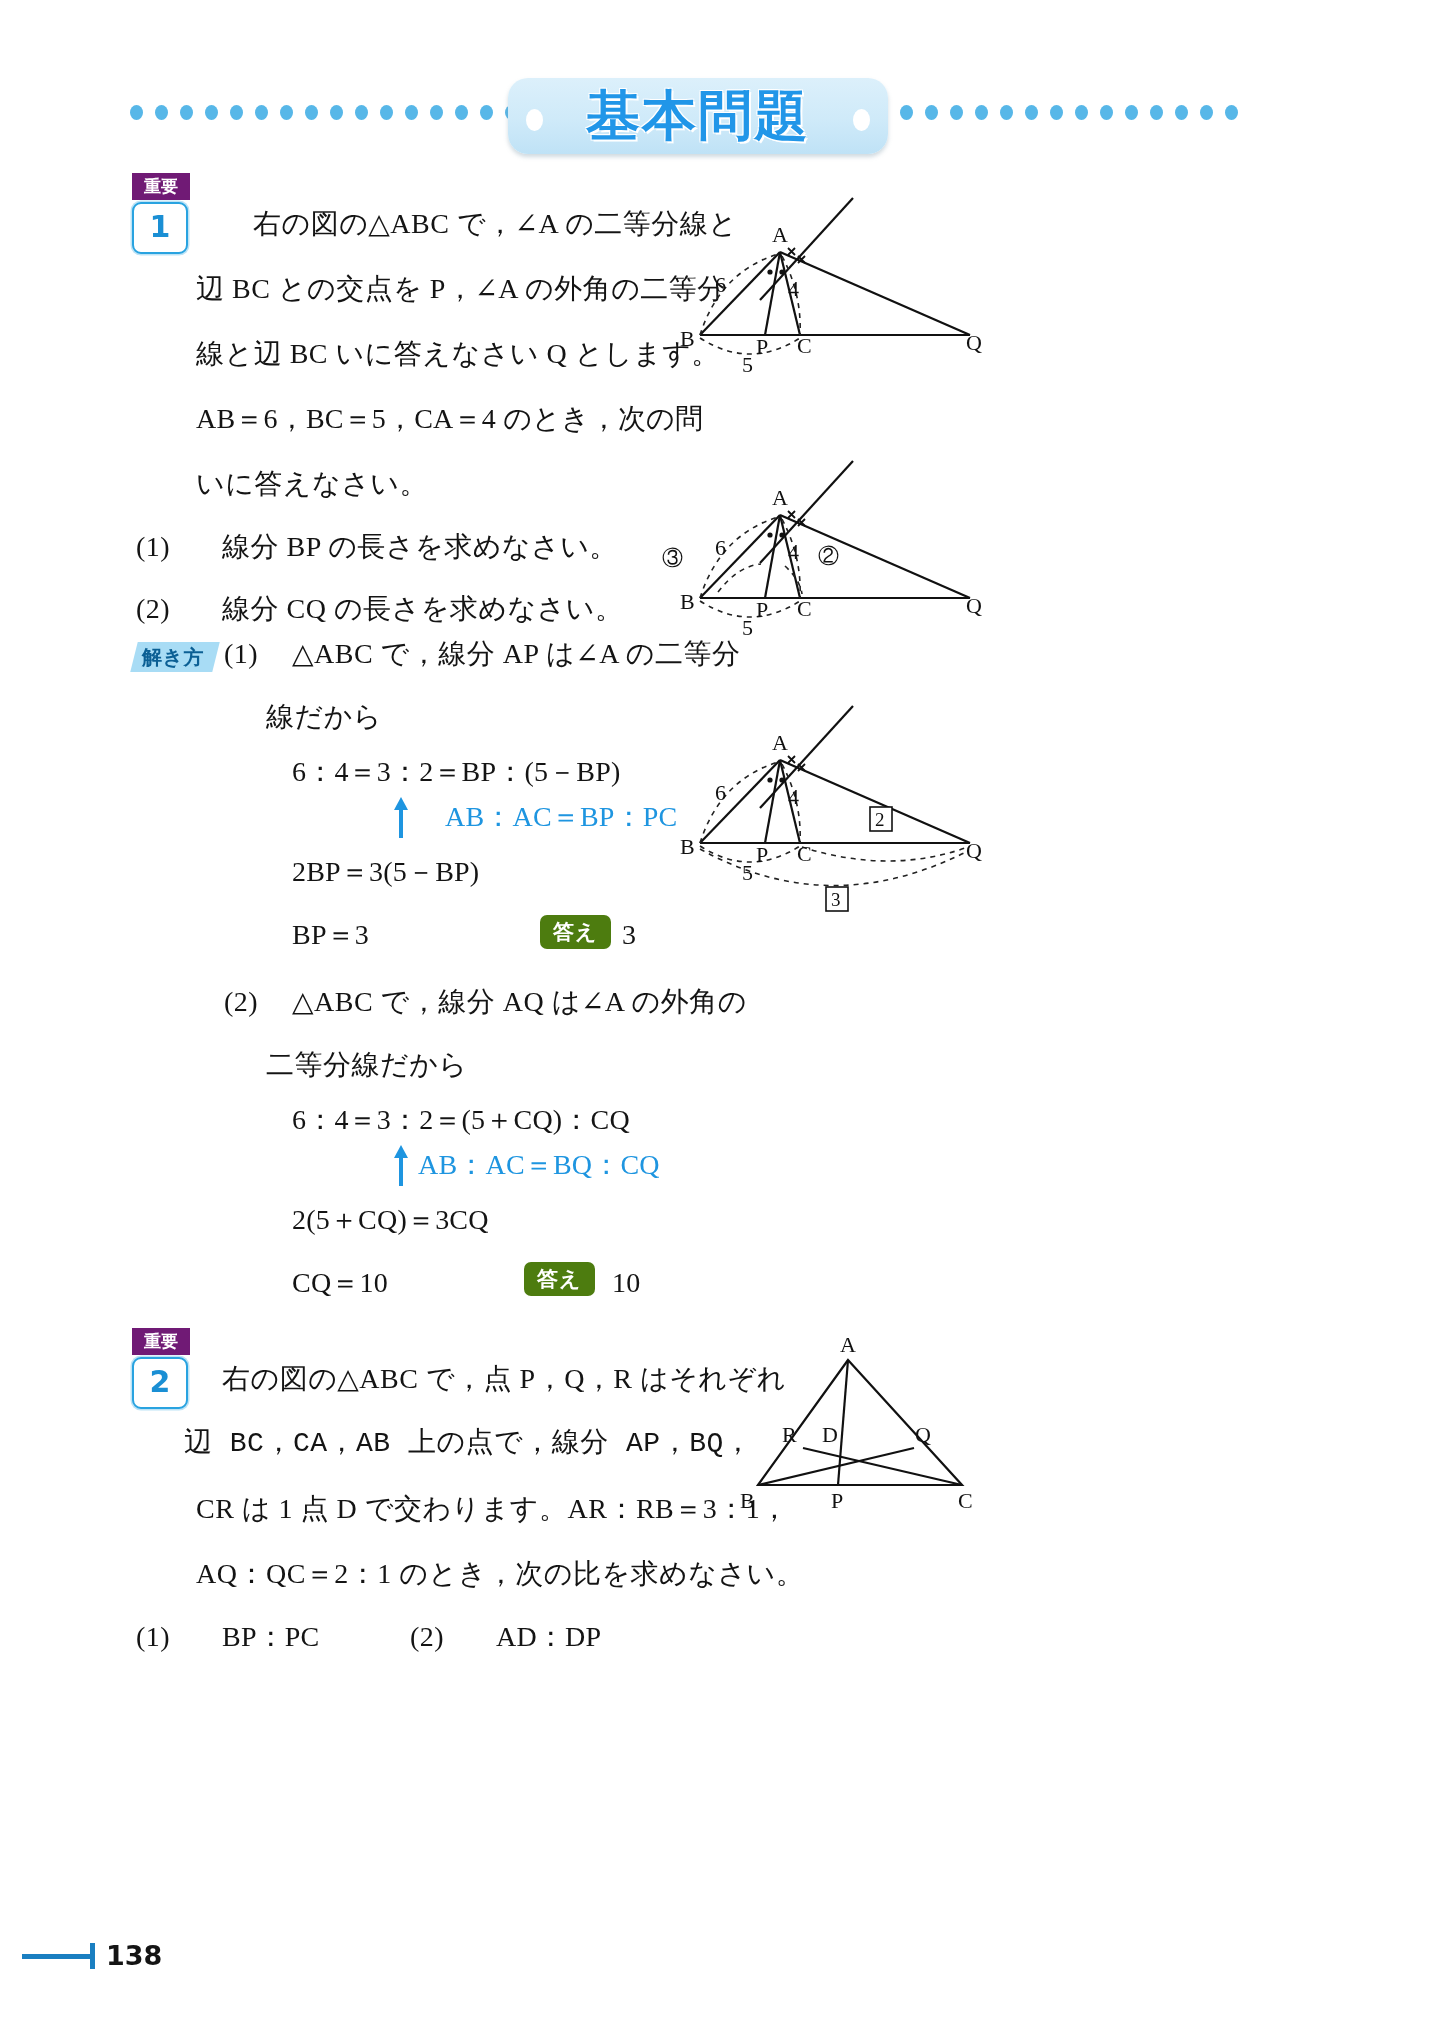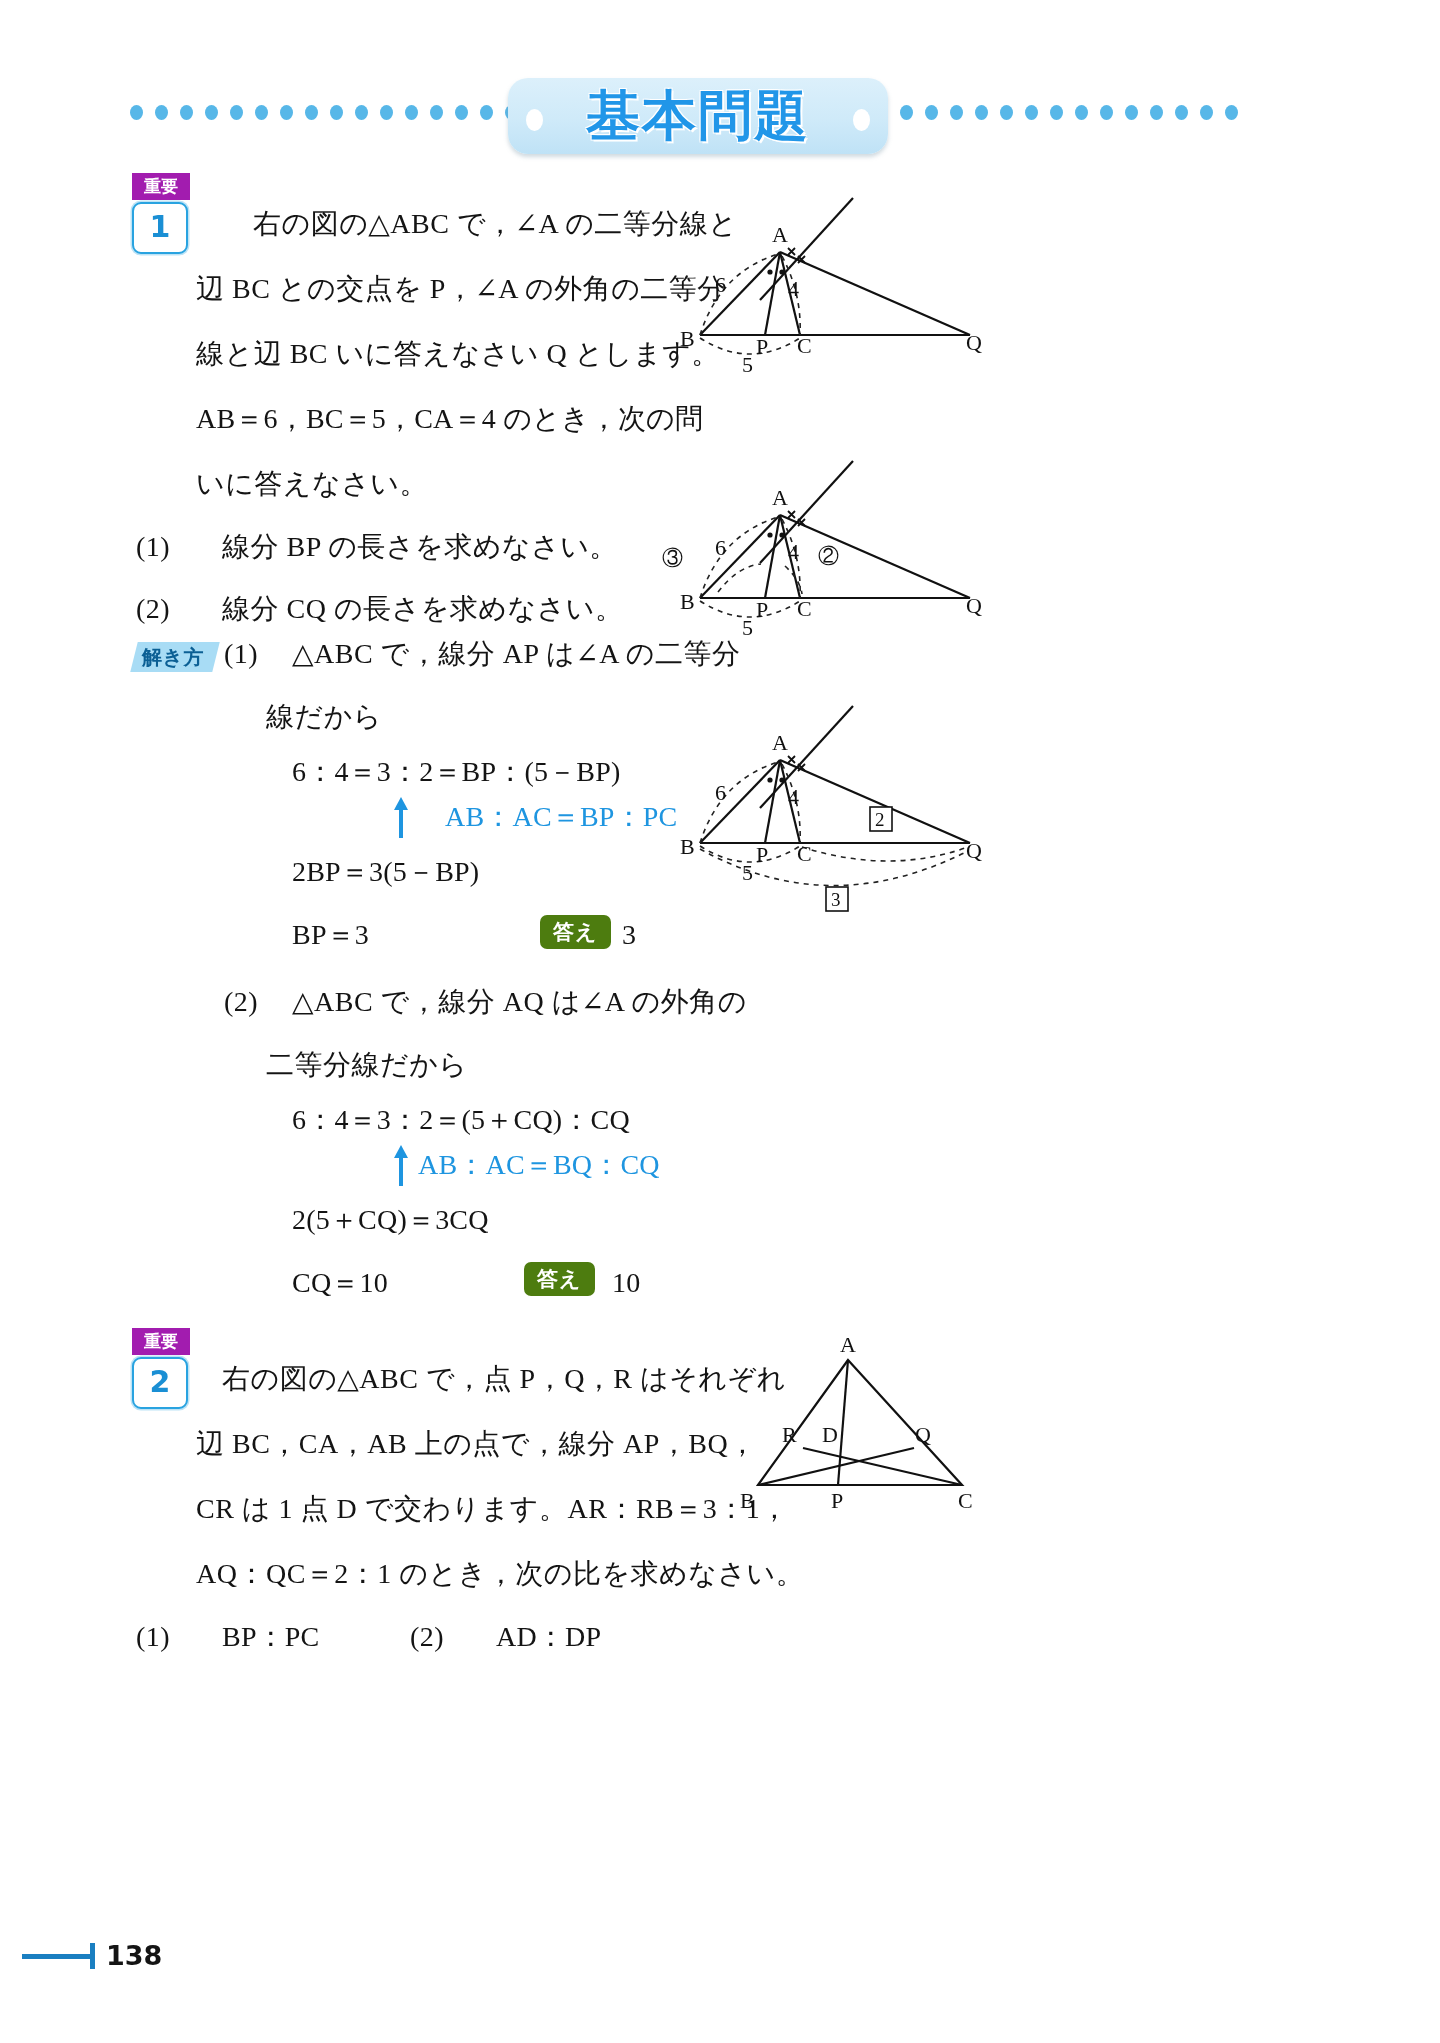--- a/index.html
+++ b/index.html
@@ -76,21 +76,21 @@
   }
 
   
   .imp-badge {
     position: absolute;
     width: 60px;
   }
   .imp-badge .imp-label {
     width: 58px;
     height: 27px;
-    background: #a21caf;
+    background: #701a75;
     color: #ffffff;
     font-family: "DejaVu Sans", sans-serif;
     font-weight: 700;
     font-size: 17px;
     line-height: 27px;
     text-align: center;
     letter-spacing: 0px;
   }
   .imp-badge .imp-num {
     margin-top: 2px;
@@ -280,21 +280,21 @@
   <div class="ln math" style="left:292px; top:1266px;">CQ＝10</div>
   <div class="ans-badge" style="left:524px; top:1262px;">答え</div>
   <div class="ln math" style="left:612px; top:1266px;">10</div>
 
   <div class="imp-badge" style="left:132px; top:1328px;">
     <div class="imp-label">重要</div>
     <div class="imp-num">2</div>
   </div>
 
   <div class="ln" style="left:222px; top:1362px;">右の図の△ABC で，点 P，Q，R はそれぞれ</div>
-  <div class="ln" style="left:196px; top:1427px;">辺 BC，CA，AB 上の点で，線分 AP，BQ，</div>
+  <div class="ln" style="left:184px; top:1427px;font-family:Liberation Mono, monospace;">辺 BC，CA，AB 上の点で，線分 AP，BQ，</div>
   <div class="ln" style="left:196px; top:1492px;">CR は 1 点 D で交わります。AR：RB＝3：1，</div>
   <div class="ln" style="left:196px; top:1557px;">AQ：QC＝2：1 のとき，次の比を求めなさい。</div>
 
   <div class="ln" style="left:136px; top:1620px;">(1)</div>
   <div class="ln math" style="left:222px; top:1620px;">BP：PC</div>
   <div class="ln" style="left:410px; top:1620px;">(2)</div>
   <div class="ln math" style="left:496px; top:1620px;">AD：DP</div>
 
   <svg class="fig" style="left:660px; top:190px;" width="350" height="190" viewBox="0 0 350 190">
     <g stroke="#111" fill="none" stroke-width="2.2">

